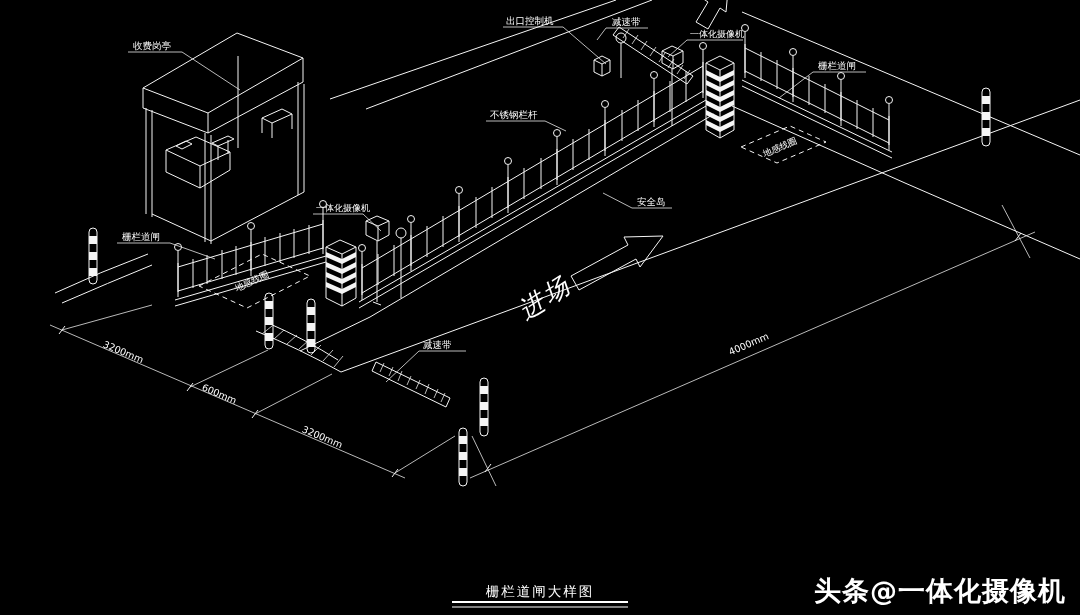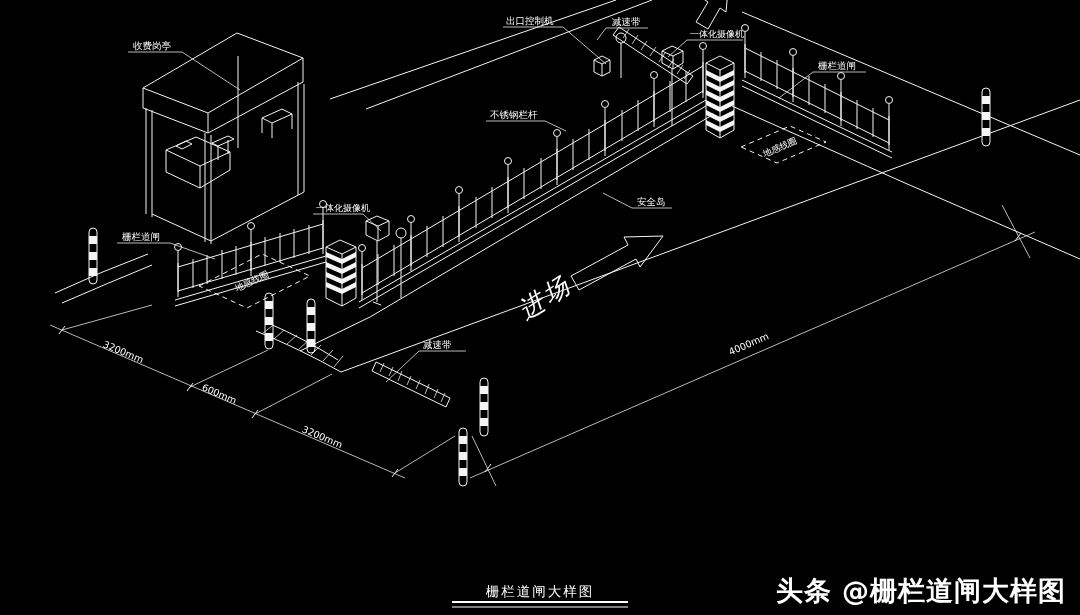--- a/index.html
+++ b/index.html
@@ -10,21 +10,21 @@
   .lnt{stroke:#e8e8e8;stroke-width:.8;fill:none;}
   .dash{stroke:#f5f5f5;stroke-width:1;fill:none;stroke-dasharray:5 4;}
   .fillw{fill:#f5f5f5;stroke:none;}
   text.lbl{fill:#ffffff;font-size:9.5px;font-family:"DejaVu Sans",sans-serif;}
   text.lbl-s{fill:#ffffff;font-size:9px;font-family:"DejaVu Sans",sans-serif;}
   text.dim{fill:#ffffff;font-size:9.5px;font-family:"DejaVu Sans",sans-serif;text-anchor:middle;}
   text.entry{fill:#ffffff;font-size:25px;font-style:italic;letter-spacing:4px;text-anchor:middle;}
   text.title-text{fill:#ffffff;font-size:13.5px;letter-spacing:2px;text-anchor:middle;}
   .watermark{position:absolute;right:14px;bottom:6px;color:#ffffff;font-size:27px;
              font-weight:700;letter-spacing:1px;white-space:nowrap;}
-  .watermark .brand{font-weight:800;margin-right:10px;}
+  .watermark .brand{font-weight:800;}
 </style>
 </head>
 <body>
 
 <div class="canvas">
 <svg width="1080" height="615" viewBox="0 0 1080 615">
 
   <g>
     <path class="ln" d="M55,293 Q100,272 148,254"></path>
     <path class="ln" d="M62,303 Q108,283 152,265"></path>
@@ -247,15 +247,15 @@
   <text class="lbl" x="423" y="348">减速带</text>
 
   <g>
     <text class="title-text" x="540" y="596">栅栏道闸大样图</text>
     <path d="M452,602 L628,602" stroke="#ffffff" stroke-width="1.8"></path>
     <path d="M452,607 L628,607" stroke="#ffffff" stroke-width="1"></path>
   </g>
 </svg>
 
 <div class="watermark">
-  <span class="brand">头条</span><span>@栅栏道闸大样图</span>
+  <span class="brand">头条</span><span>@一体化摄像机</span>
 </div>
 </div>
 
 </body></html>

